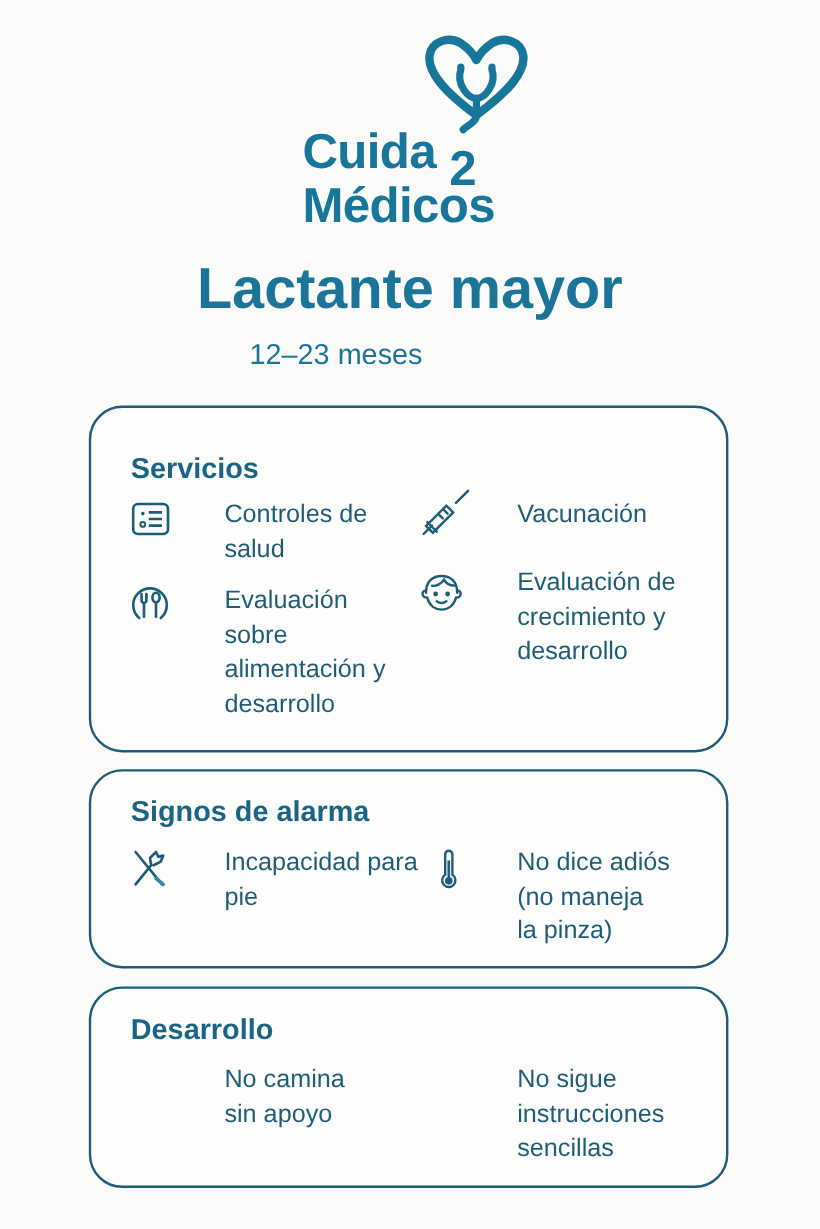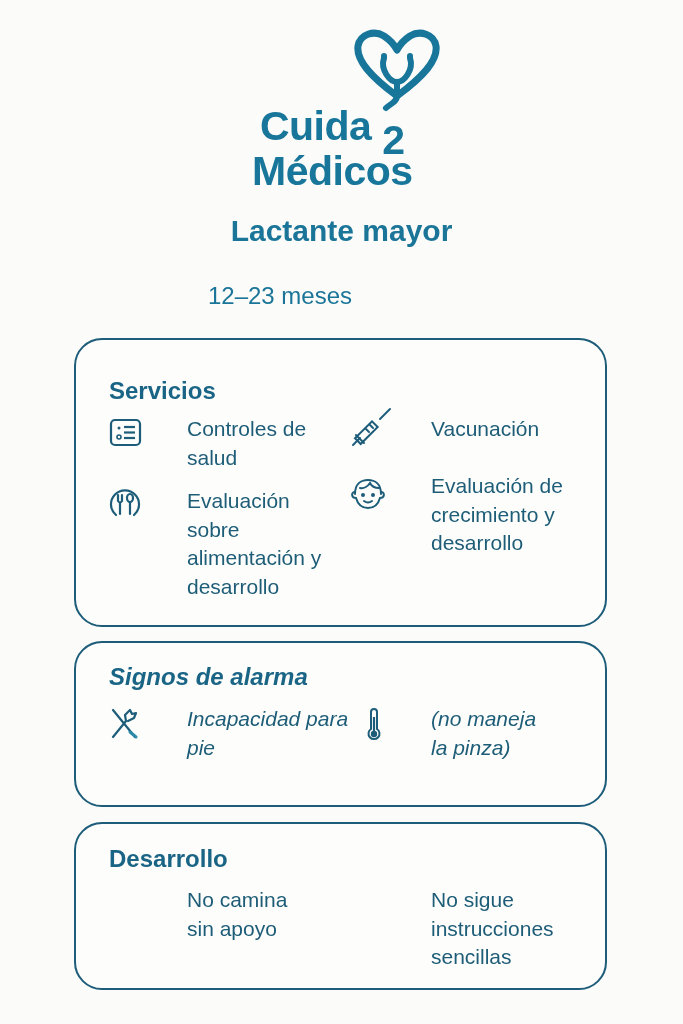--- a/index.html
+++ b/index.html
@@ -10,44 +10,44 @@
       color: #1b5d78;
       position: relative;
       overflow: hidden;
     }
     .logo { position: absolute; left: 252px; top: 28px; width: 195px; height: 160px; }
     .logo-text {
       position: absolute; left: 0; top: 76px;
       font-weight: bold; font-size: 41px; line-height: 45px;
       color: #17769a; letter-spacing: -0.5px;
     }
-    .logo-text .line { display: block; text-align: center; }
+    .logo-text .line { display: block; }
     .logo-svg { position: absolute; left: 98px; top: 0; }
     .title {
       position: absolute; left: 0; width: 683px; top: 214px;
-      text-align: center; font-size: 30px; font-weight: bold; color: #1a7598;
+      text-align: center; font-size: 48px; font-weight: bold; color: #1a7598;
       letter-spacing: 0px;
     }
     .subtitle {
       position: absolute; left: 0; width: 560px; top: 282px;
       text-align: center; font-size: 24px; color: #1a7598;
     }
     .card {
       position: absolute; left: 74px; width: 533px;
       border: 2.5px solid #1d5d7a; border-radius: 28px;
       box-sizing: border-box; background: #fdfdfb;
     }
     .card-title {
       position: absolute; left: 33px; font-size: 24px; font-weight: bold; color: #1a6585;
     }
     .item { position: absolute; font-size: 21px; line-height: 28.5px; color: #1e5d78; margin-left: 31px; }
     .item .txt { display: block; }
     .icon { position: absolute; }
     #card1 { top: 338px; height: 289px; }
-    #card2 { top: 641px; height: 166px; font-style: italic; }
+    #card2 { top: 641px; height: 166px; }
     #card3 { top: 822px; height: 168px; }
   </style>
 </head>
 <body>
 
 <div class="logo">
   <svg class="logo-svg" width="95" height="140" viewBox="0 0 95 140">
     <path d="M47 68 C 20 48, 6 32, 8 18 C 10 6, 24 2, 34 8 C 40 12, 45 18, 47 22 C 49 18, 54 12, 60 8 C 70 2, 84 6, 86 18 C 88 32, 74 48, 47 68" fill="none" stroke="#17769a" stroke-width="7" stroke-linejoin="round"></path>
     <path d="M34 30 C 30 42, 40 54, 47 54 C 54 54, 64 42, 60 30" fill="none" stroke="#17769a" stroke-width="6" stroke-linecap="round"></path>
     <circle cx="34" cy="28" r="3" fill="#17769a"></circle>
@@ -142,20 +142,21 @@
   </div>
 
   <svg class="icon" style="left:290px;top:64px;" width="16" height="34" viewBox="0 0 16 34">
     <g fill="none" stroke="#1d5d7a" stroke-width="2">
       <path d="M5 22 L5 5 A 3 3 0 0 1 11 5 L11 22 A 5.5 5.5 0 1 1 5 22 Z"></path>
       <line x1="8" y1="10" x2="8" y2="24" stroke-width="2.2"></line>
       <circle cx="8" cy="27" r="2.2" fill="#1d5d7a"></circle>
     </g>
   </svg>
   <div class="item" style="left:324px;top:62px;">
+    <span class="txt">No dice adiós</span>
     <span class="txt">(no maneja</span>
     <span class="txt">la pinza)</span>
   </div>
 </div>
 
 <div class="card" id="card3">
   <div class="card-title" style="top:21px;">Desarrollo</div>
 
   <div class="item" style="left:80px;top:62px;">
     <span class="txt">No camina</span>

